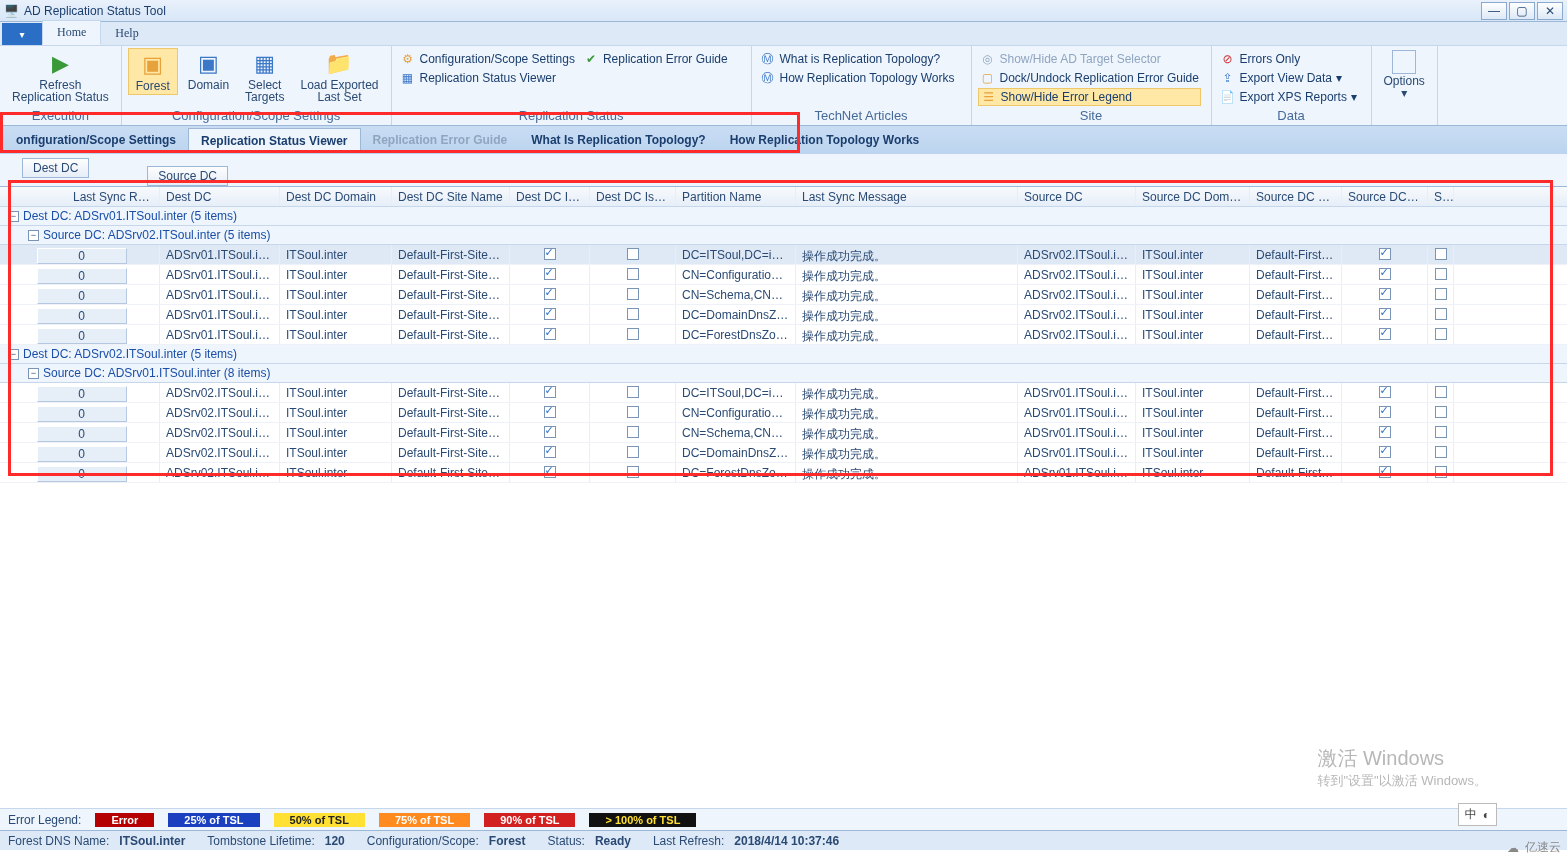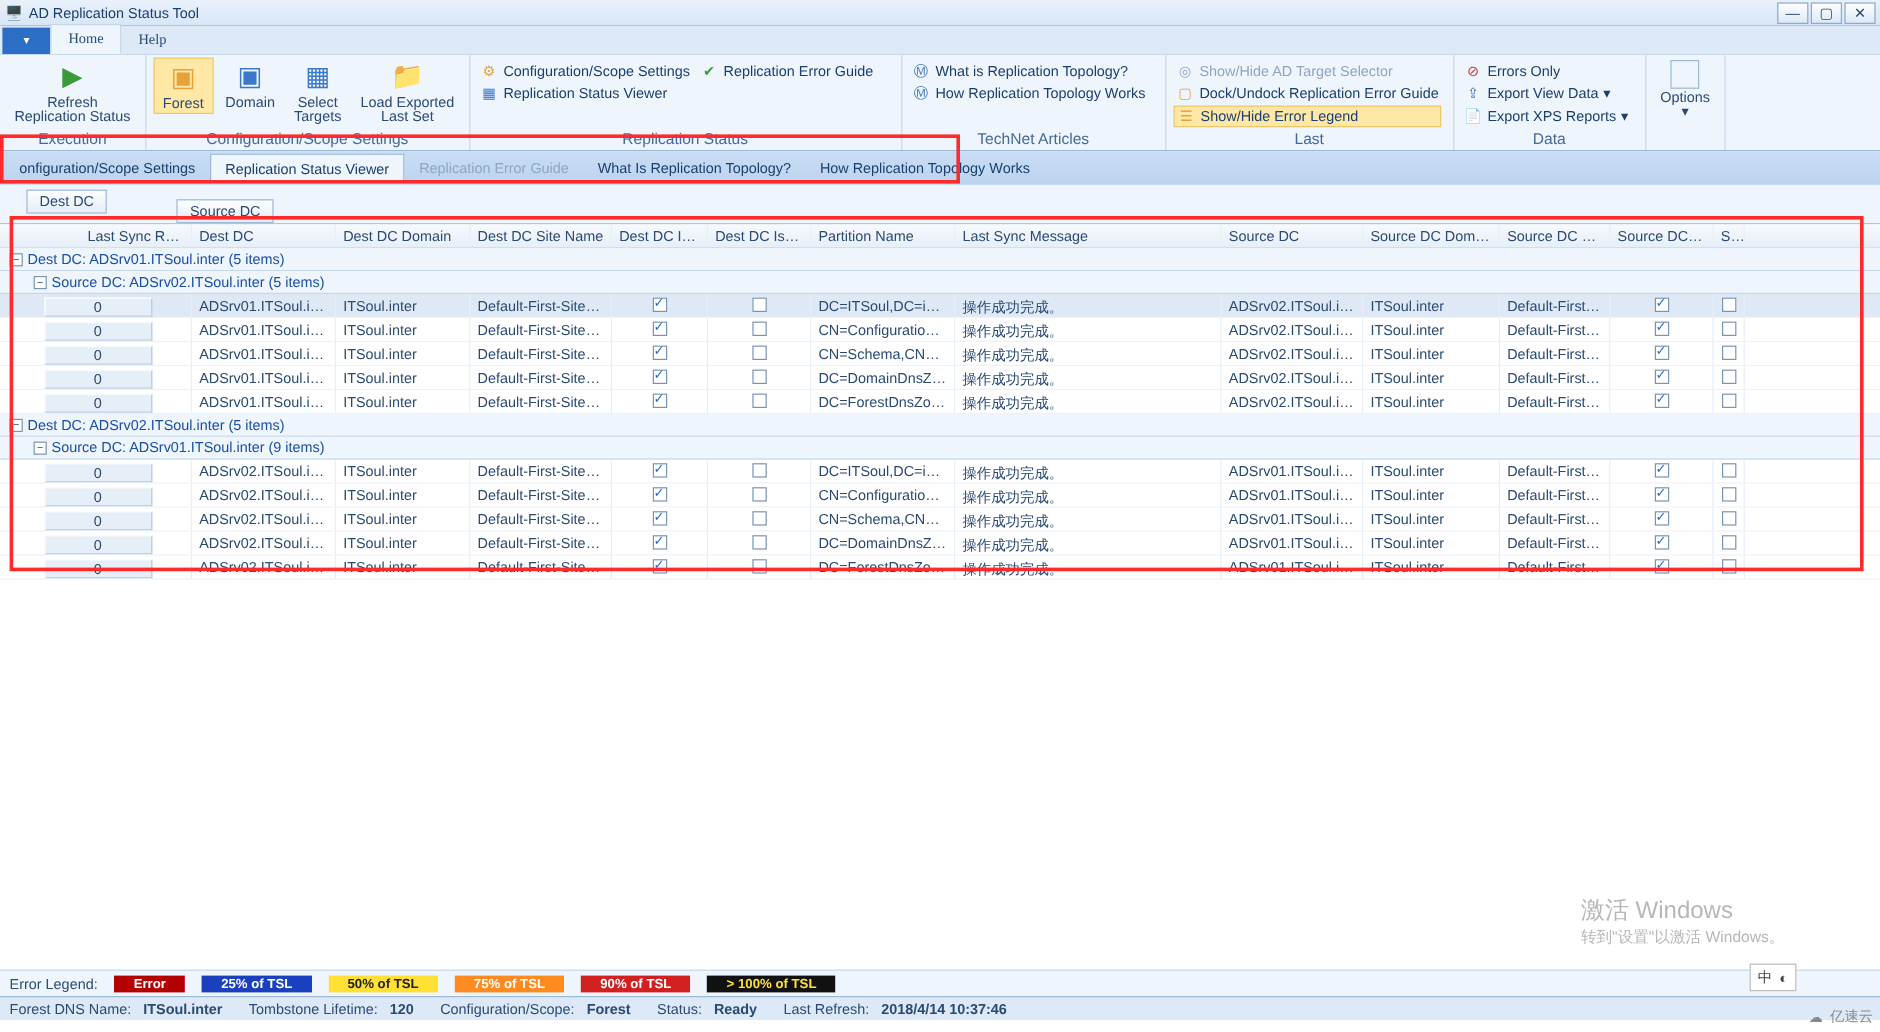--- a/index.html
+++ b/index.html
@@ -29,21 +29,21 @@
 .linklist { display: flex; flex-direction: column; gap: 1px; padding-top: 2px; }
 .linkitem { display: flex; align-items: center; gap: 4px; color: #1a3e6e; padding: 1px 2px; white-space: nowrap; }
 .linkitem.disabled { color: #8fa5c0; }
 .linkitem.highlight { background: #ffe8a6; border: 1px solid #eec76b; padding: 0 2px; }
 .smicon { width: 16px; height: 16px; display: inline-flex; align-items: center; justify-content: center; font-size: 12px; }
 .blue { color: #3c78c8; } .orange { color: #e8a23c; } .red { color: #cc3333; } .green { color: #3a9a3a; }
 
 
 .subtabs-wrap { position: relative; height: 28px; background: linear-gradient(#c9ddf4,#bcd4ef); }
 .subtabs { display: flex; align-items: center; height: 100%; padding-left: 4px; gap: 0; }
-.subtab { padding: 5px 12px; color: #1a3e6e; cursor: default; }
+.subtab { padding: 5px 12px; color: #1a3e6e; cursor: default; font-weight: bold; }
 .subtab.active { background: #eef5fd; border: 1px solid #9db8d6; border-bottom: none; }
 .subtab.disabled { color: #8fa5c0; }
 .redbox1 { position: absolute; left: 0; top: 112px; width: 800px; height: 41px; border: 3px solid #ff2a2a; pointer-events: none; }
 
 
 .groupby { height: 32px; background: #eef5fd; display: flex; align-items: flex-start; padding: 4px 0 0 22px; gap: 18px; }
 .chip { background: linear-gradient(#fdfdfd,#e6eef8); border: 1px solid #9db8d6; padding: 2px 10px; color: #2a4a74; }
 
 
 .grid-wrap { position: relative; }
@@ -183,21 +183,21 @@
         <div class="linkitem">
             <span class="smicon orange">▢</span>
             <span>Dock/Undock Replication Error Guide</span>
           </div>
         <div class="linkitem highlight">
             <span class="smicon orange">☰</span>
             <span>Show/Hide Error Legend</span>
           </div>
       </div>
     </div>
-    <div class="group-label">Last</div>
+    <div class="group-label">Site</div>
   </div>
 
   <div class="group" style="width:160px">
     <div class="group-items">
       <div class="linklist">
         <div class="linkitem">
             <span class="smicon red">⊘</span>
             <span>Errors Only</span>
           </div>
         <div class="linkitem">
@@ -363,21 +363,21 @@
           <div class="col c-ssite">Default-First-Sit...</div>
           <div class="col c-sgc"><span class="cb checked"></span></div>
           <div class="col c-end"><span class="cb"></span></div>
         </div>
         <div class="grp">
           <span class="exp">−</span>
           <span>Dest DC: ADSrv02.ITSoul.inter (5 items)</span>
         </div>
         <div class="grp sub">
           <span class="exp">−</span>
-          <span>Source DC: ADSrv01.ITSoul.inter (9 items)</span>
+          <span>Source DC: ADSrv01.ITSoul.inter (8 items)</span>
         </div>
         <div class="row">
           <div class="col c-result">
             <div class="c-result-inner">
               <span class="zero">0</span>
             </div>
           </div>
           <div class="col c-dest">ADSrv02.ITSoul.inter</div>
           <div class="col c-dom">ITSoul.inter</div>
           <div class="col c-site">Default-First-Site-Name</div>

